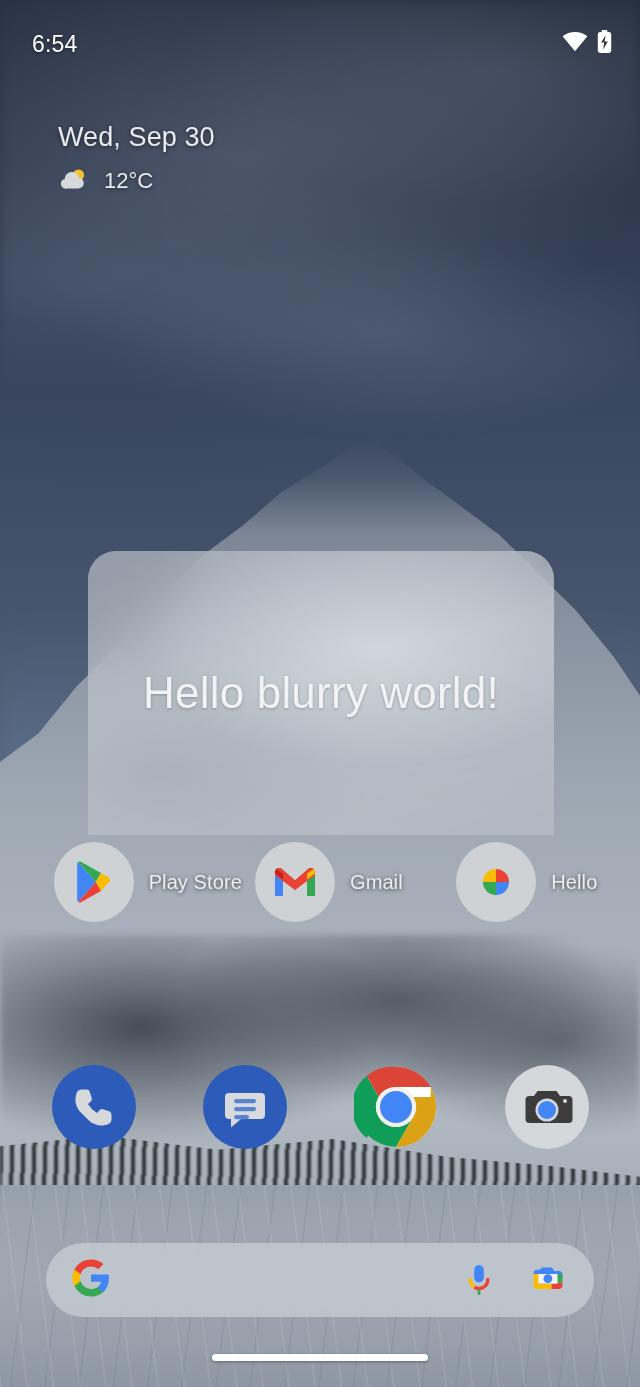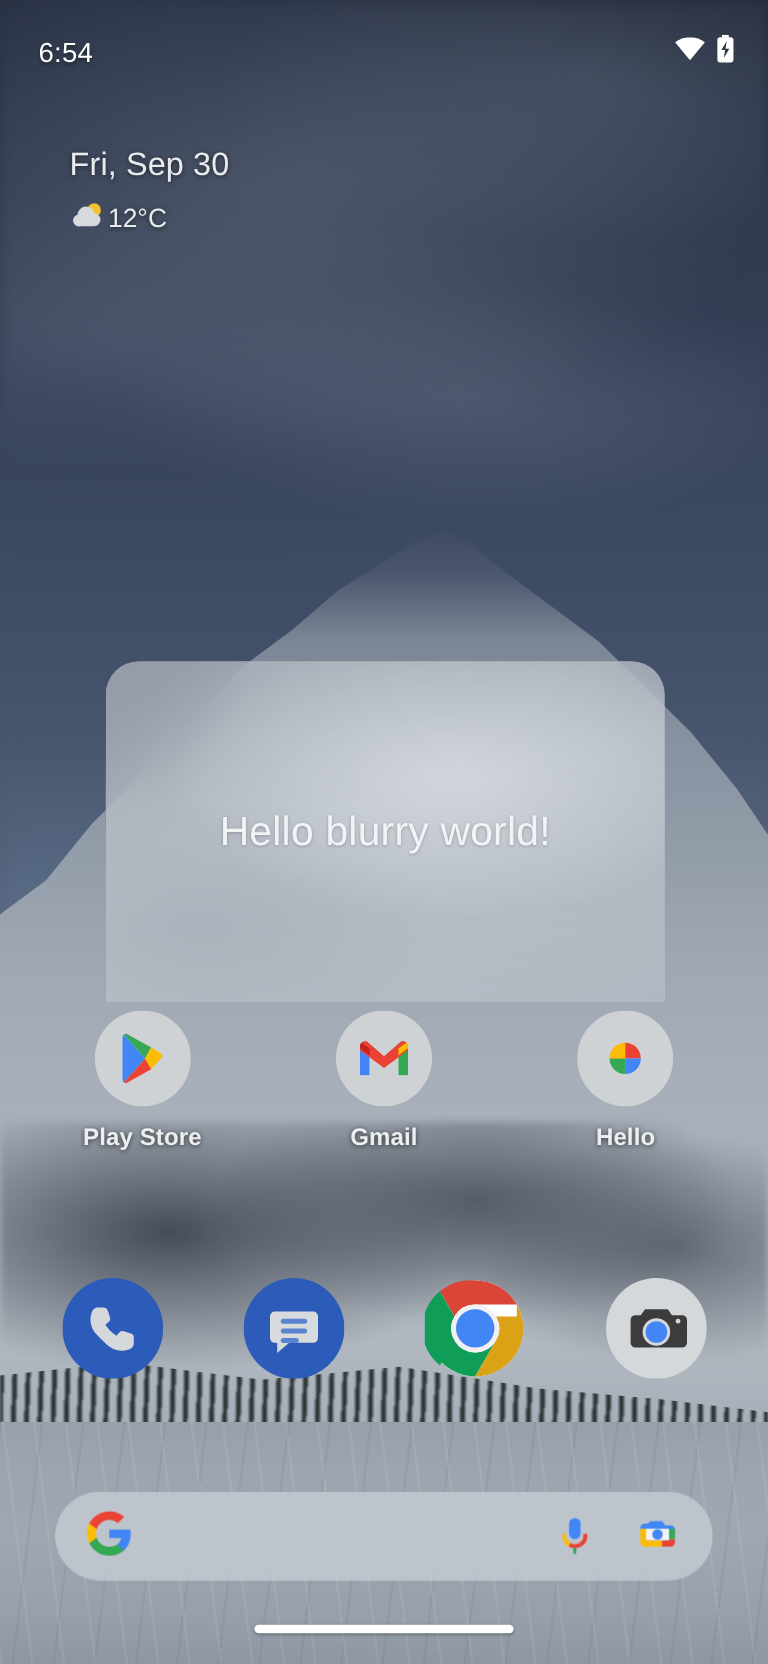--- a/index.html
+++ b/index.html
@@ -138,21 +138,21 @@
     text-shadow:0 1px 3px rgba(0,0,0,0.45); }
   #status-icons { display:flex; align-items:center; gap:9px; }
 
   
   #date-widget { position:absolute; left:58px; top:122px; color:#e8eaec; }
   #date-text {
     font-size:27px; font-weight:400; letter-spacing:0.1px;
     text-shadow:0 1px 4px rgba(0,0,0,0.55);
   }
   #weather-row {
-    margin-top:14px; display:flex; align-items:center; gap:0;
+    margin-top:14px; display:flex; align-items:center; gap:14px;
     text-shadow:0 1px 4px rgba(0,0,0,0.55);
   }
   #weather-temp { font-size:22px; font-weight:400; }
 
   
   #blur-card {
     position:absolute; left:88px; top:551px;
     width:466px; height:284px;
     border-radius:28px 28px 0 0;
     background:rgba(205,210,216,0.58);
@@ -164,34 +164,34 @@
   
   #blur-card::before {
     content:""; position:absolute; inset:0;
     background:
       radial-gradient(70% 58% at 62% 34%, rgba(232,236,240,0.55) 0%, rgba(232,236,240,0) 72%),
       radial-gradient(60% 50% at 16% 78%, rgba(150,160,172,0.42) 0%, rgba(150,160,172,0) 75%),
       linear-gradient(162deg, rgba(150,158,170,0.30) 0%, rgba(196,202,210,0.18) 46%, rgba(158,166,178,0.34) 100%);
   }
   #blur-card-text {
     position:relative;
-    font-size:34px; font-weight:400; color:#f1f3f5;
+    font-size:44px; font-weight:400; color:#f1f3f5;
     letter-spacing:0.2px;
     text-shadow:0 1px 3px rgba(60,66,76,0.35);
   }
 
   
   #app-grid {
     position:absolute; left:0; top:842px; width:640px;
     display:flex; justify-content:space-around; align-items:flex-start;
     padding:0 18px;
   }
   .app-cell {
     width:130px;
-    display:flex; flex-direction:column; align-items:center; gap:15px;font-weight:bold;
+    display:flex; flex-direction:row; align-items:center; gap:15px;
   }
   .app-icon-wrap { width:80px; height:80px; display:block; }
   .app-label {
     font-size:20px; color:#eceef0; letter-spacing:0.1px;
     text-shadow:0 1px 4px rgba(0,0,0,0.62);
     white-space:nowrap;
   }
 
   
   #dock {
@@ -254,21 +254,21 @@
         <svg width="15" height="24" viewBox="0 0 15 24">
           <rect x="4.6" y="0" width="5.8" height="2.4" rx="0.8" fill="#ffffff"></rect>
           <rect x="0.8" y="2" width="13.4" height="21" rx="2.4" fill="#ffffff"></rect>
           <path d="M8.6 5.2 4.2 12.6h3.0L6.2 19.4l4.6-7.8H7.6L8.6 5.2z" fill="#2d3647"></path>
         </svg>
       </span>
     </div>
   </div>
 
   <div id="date-widget">
-    <div id="date-text">Fri, Sep 30</div>
+    <div id="date-text">Wed, Sep 30</div>
     <div id="weather-row">
       <span>
         <svg width="32" height="24" viewBox="0 0 32 24">
           <circle cx="20.5" cy="8.0" r="5.6" fill="#F2C230"></circle>
           <path d="M9.2 21.6h11.0a5.5 5.5 0 0 0 0.6-10.97A7.2 7.2 0 0 0 6.6 11.9a4.9 4.9 0 0 0 2.6 9.7z" fill="#D7DADC"></path>
         </svg>
       </span>
       <span id="weather-temp">12°C</span>
     </div>
   </div>

